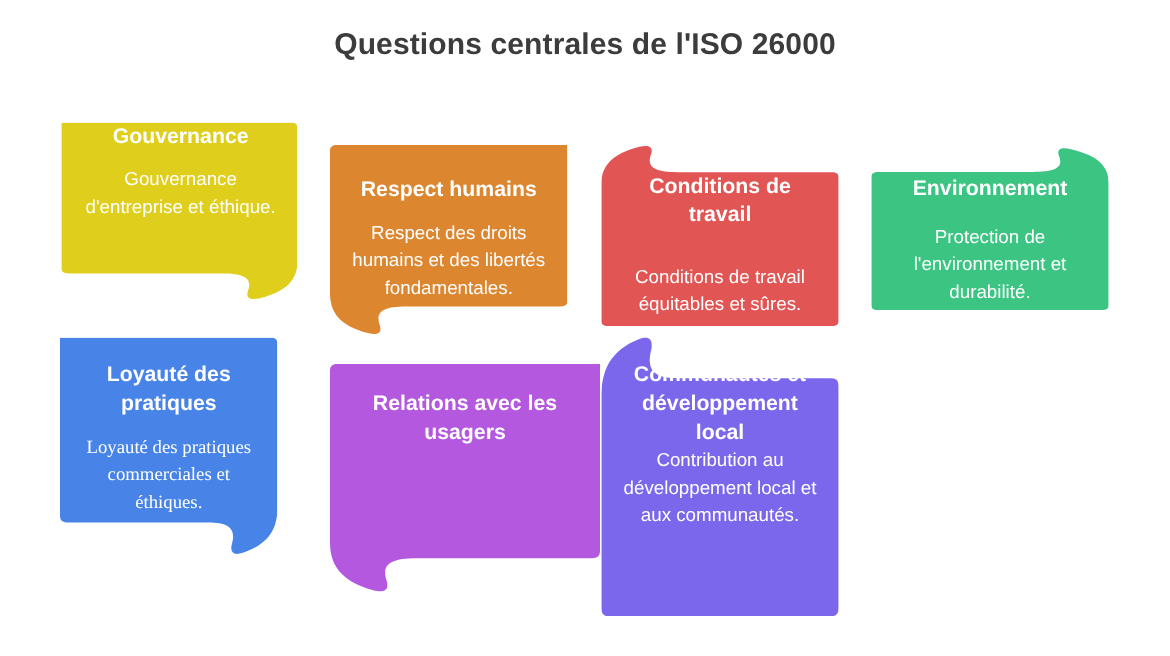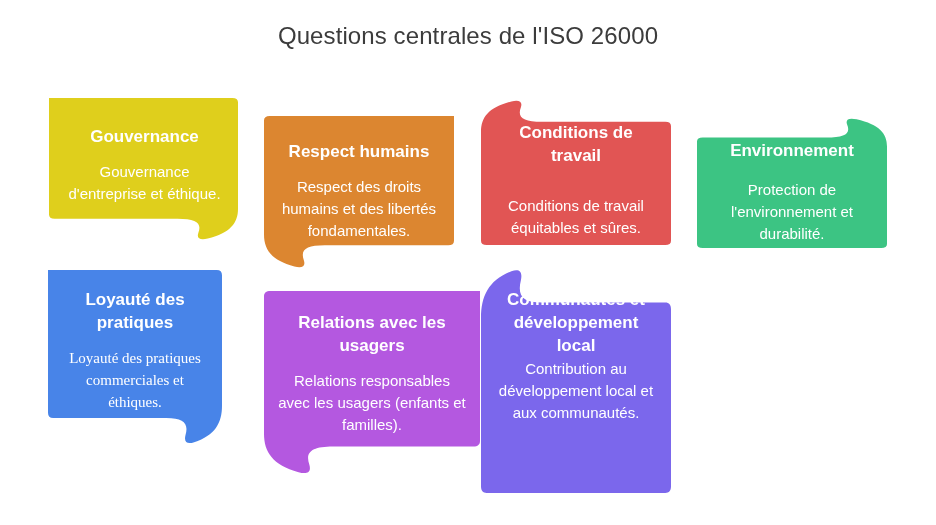--- a/index.html
+++ b/index.html
@@ -20,21 +20,21 @@
     height: 525px;
     background: #ffffff;
   }
   .page-title {
     position: absolute;
     left: 0;
     top: 22px;
     width: 936px;
     text-align: center;
     font-size: 24px;
-    font-weight: normal;
+    font-weight: bold;
     color: #3c3c3c;
     letter-spacing: 0.1px;
     font-family: "Liberation Sans", sans-serif;
   }
   .card {
     position: absolute;
     box-sizing: border-box;
     overflow: hidden;
     display: flex;
     flex-direction: column;
@@ -85,37 +85,37 @@
 
   <div class="page-title">Questions centrales de l'ISO 26000</div>
 
   <div id="cards-layer">
       <div class="card" style="left: 49px; top: 98px; width: 189px; height: 142px;">
         <div class="card-bg">
           <svg viewBox="0 0 100 100" preserveAspectRatio="none">
             <path d="M0,0 L97,0 C99,0 100,1 100,3 L100,78 C100,88 96,95 84,99 C80,100.3 78,99 79,95 C81,88 78,85 68,85 L3,85 C1,85 0,84 0,82 Z" fill="#DFCF1C"></path>
           </svg>
         </div>
-        <div class="card-content" style="margin-top: 28px; padding-left: 16px;">
+        <div class="card-content" style=" padding-left: 16px;">
           <div class="card-title">Gouvernance</div>
           <div class="card-desc" style="margin-top: 12px;">Gouvernance d'entreprise et éthique.</div>
         </div>
       </div>
       <div class="card" style="left: 264px; top: 116px; width: 190px; height: 152px;">
         <div class="card-bg">
           <svg viewBox="0 0 100 100" preserveAspectRatio="none">
             <path d="M3,0 L100,0 L100,82 C100,84 99,85 97,85 L32,85 C22,85 19,88 21,95 C22,99 20,100.3 16,99 C4,95 0,88 0,78 L0,3 C0,1 1,0 3,0 Z" fill="#DC8630"></path>
           </svg>
         </div>
         <div class="card-content" style="margin-top: 25px;">
           <div class="card-title">Respect humains</div>
           <div class="card-desc" style="margin-top: 12px;">Respect des droits humains et des libertés fondamentales.</div>
         </div>
       </div>
-      <div class="card" style="left: 481px; top: 100px; width: 190px; height: 145px; align-items: flex-end;">
+      <div class="card" style="left: 481px; top: 116px; width: 190px; height: 145px; align-items: flex-end;">
         <div class="card-bg">
           <svg viewBox="0 0 100 100" preserveAspectRatio="none">
             <path d="M16,1 C20,-0.3 22,1 21,5 C19,12 22,15 32,15 L97,15 C99,15 100,16 100,18 L100,97 C100,99 99,100 97,100 L3,100 C1,100 0,99 0,97 L0,22 C0,12 4,5 16,1 Z" fill="#E15554"></path>
           </svg>
         </div>
         <div class="card-content" style="margin-top: 22px;">
           <div class="card-title">Conditions de travail</div>
           <div class="card-desc" style="margin-top: 27px;">Conditions de travail équitables et sûres.</div>
         </div>
       </div>
@@ -142,21 +142,20 @@
         </div>
       </div>
       <div class="card" style="left: 264px; top: 291px; width: 216px; height: 183px;">
         <div class="card-bg">
           <svg viewBox="0 0 100 100" preserveAspectRatio="none">
             <path d="M3,0 L100,0 L100,82 C100,84 99,85 97,85 L32,85 C22,85 19,88 21,95 C22,99 20,100.3 16,99 C4,95 0,88 0,78 L0,3 C0,1 1,0 3,0 Z" fill="#B458E0"></path>
           </svg>
         </div>
         <div class="card-content" style="margin-top: 21px;">
           <div class="card-title">Relations avec les usagers</div>
-          <div class="card-desc" style="margin-top: 12px;">Relations responsables avec les usagers (enfants et familles).</div>
         </div>
       </div>
       <div class="card" style="left: 481px; top: 269px; width: 190px; height: 224px;">
         <div class="card-bg">
           <svg viewBox="0 0 100 100" preserveAspectRatio="none">
             <path d="M16,1 C20,-0.3 22,1 21,5 C19,12 22,15 32,15 L97,15 C99,15 100,16 100,18 L100,97 C100,99 99,100 97,100 L3,100 C1,100 0,99 0,97 L0,22 C0,12 4,5 16,1 Z" fill="#7B67EC"></path>
           </svg>
         </div>
         <div class="card-content" style="margin-top: 20px;">
           <div class="card-title">Communautés et développement local</div>

